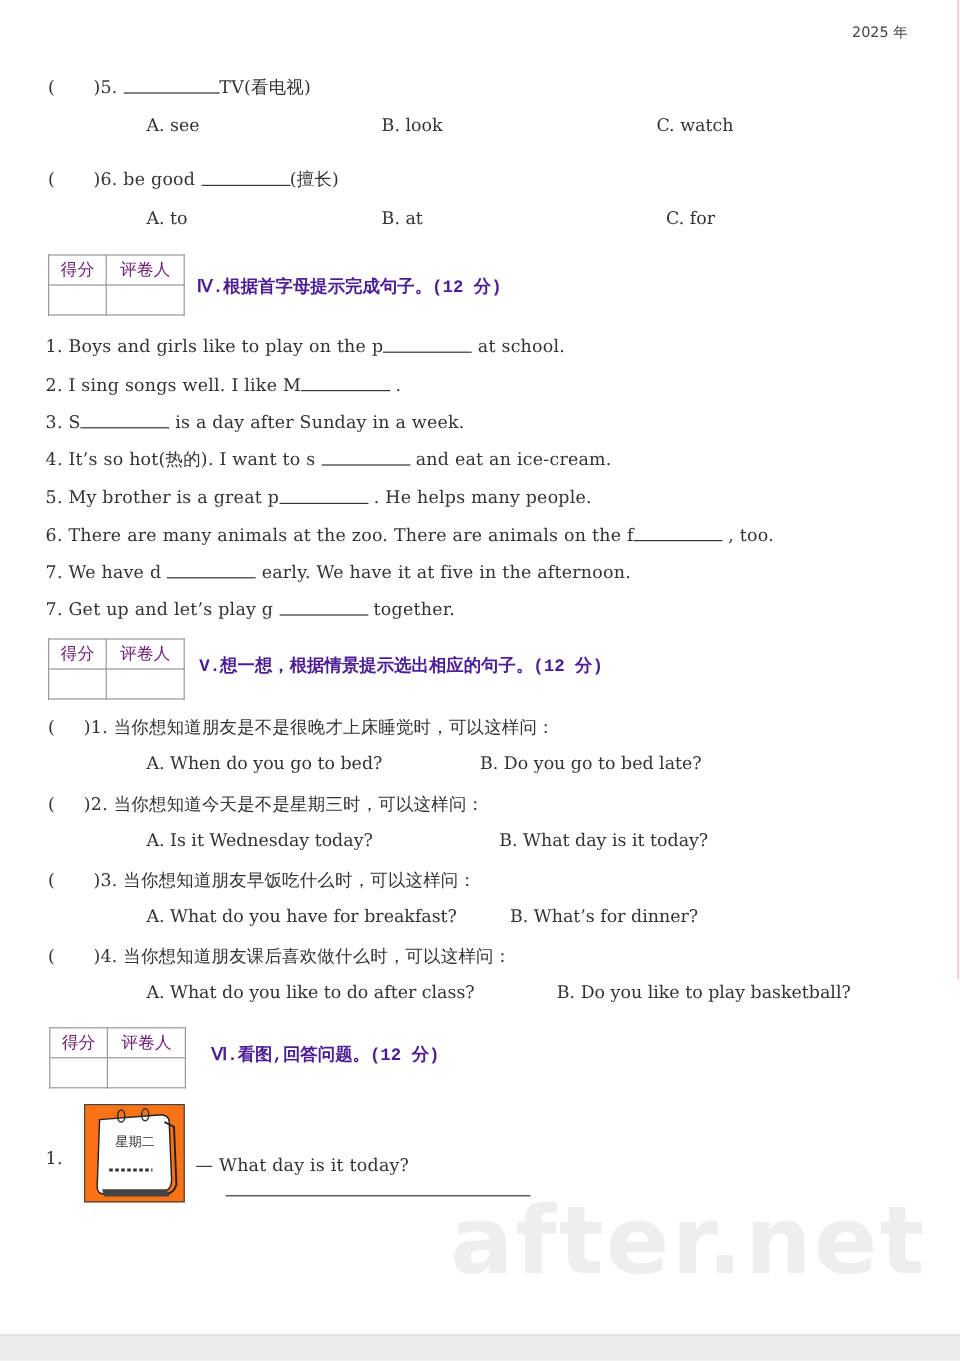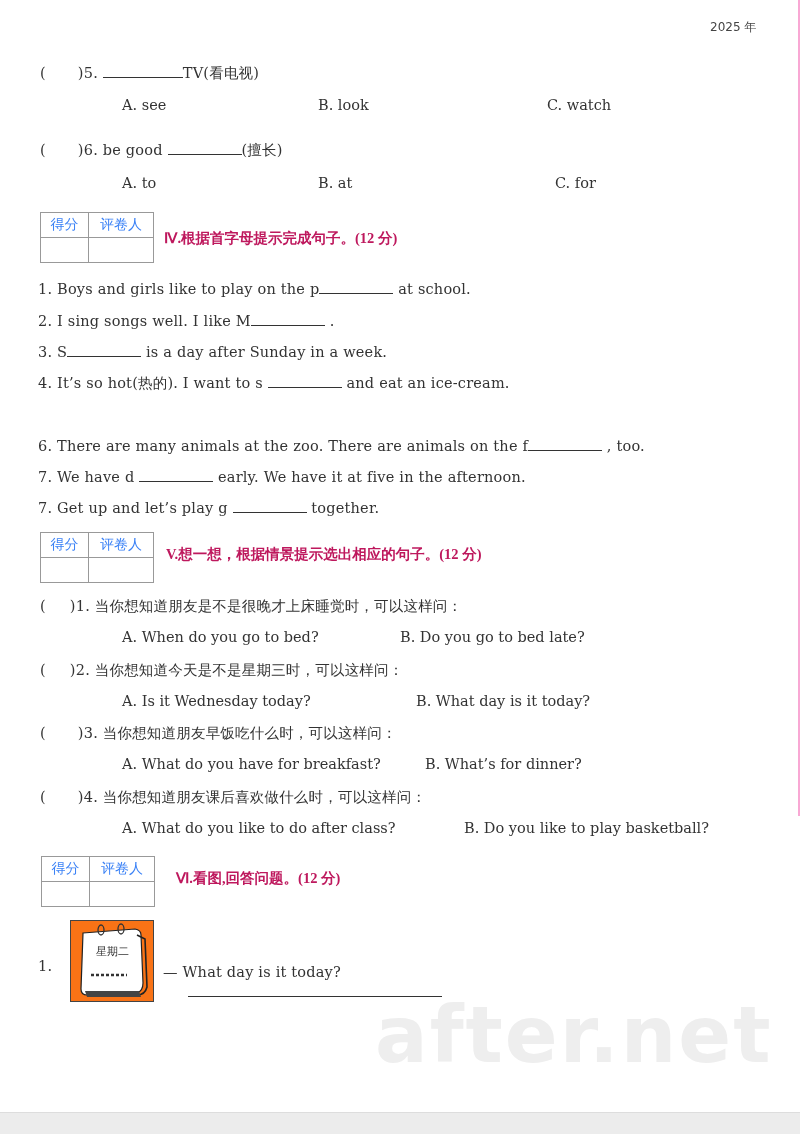--- a/index.html
+++ b/index.html
@@ -1,30 +1,30 @@
 <!DOCTYPE html>
 <html><head>
 <meta charset="utf-8">
 <style>
   html, body { margin: 0; padding: 0; }
   body {
     width: 800px; height: 1134px; background: #ffffff; position: relative; overflow: hidden;
     font-family: "DejaVu Serif", "Liberation Serif", serif; color: #333;
   }
-  .page { position: absolute; left: 0; top: 0; width: 798px; height: 816px; background: #fff; border-right: 3px solid #f9a8d4; }
+  .page { position: absolute; left: 0; top: 0; width: 798px; height: 816px; background: #fff; border-right: 1px solid #f9a8d4; }
   .bottom-gap { position: absolute; left: 0; top: 1112px; width: 800px; height: 22px; background: #ececec; border-top: 1px solid #ddd; }
   .year { position: absolute; top: 19px; left: 710px; font-size: 12px; font-family: "DejaVu Sans", sans-serif; color: #444; }
   .line { position: absolute; font-size: 14.5px; white-space: nowrap; letter-spacing: 0.2px; }
   .blank { display: inline-block; border-bottom: 1px solid #333; height: 1em; vertical-align: baseline; }
   .opt { position: absolute; font-size: 14.5px; white-space: nowrap; }
-  .score-table { position: absolute; border-collapse: collapse; font-family: "DejaVu Sans", sans-serif; font-size: 14px; color: #3b82f6; border-radius: 22px; }
+  .score-table { position: absolute; border-collapse: collapse; font-family: "DejaVu Sans", sans-serif; font-size: 14px; color: #701a75; border-radius: 22px; }
   .score-table td { border: 1px solid #999; text-align: center; height: 24px; padding: 0; }
   .score-table td.c1 { width: 47px; }
   .score-table td.c2 { width: 64px; }
-  .sec-title { position: absolute; font-family: Liberation Serif, serif; font-size: 14.5px; font-weight: bold; color: #be185d; white-space: nowrap; }
+  .sec-title { position: absolute; font-family: Liberation Mono, monospace; font-size: 14.5px; font-weight: bold; color: #4c1d95; white-space: nowrap; }
   .calendar { position: absolute; left: 70px; top: 920px; width: 82px; height: 80px; border: 1px solid #444; background: #f97316; }
   .watermark { position: absolute; left: 375px; top: 990px; font-family: "DejaVu Sans", sans-serif; font-size: 78px; font-weight: bold; color: #eeeeee; letter-spacing: 2px; }
   .answer-line { position: absolute; left: 188px; top: 996px; width: 254px; border-bottom: 1px solid #333; }
 </style>
 </head>
 <body>
 
 <div class="page">
 
   <div class="year">2025 年</div>
@@ -57,20 +57,21 @@
           <td class="c2"></td>
         </tr>
   </tbody>
     </table>
   <div class="sec-title" style="left:164px; top:229px;">Ⅳ.根据首字母提示完成句子。(12 分)</div>
 
   <div class="line" style="left:38px; top:278px;"><span>1. Boys and girls like to play on the p</span><span class="blank" style="width:74px;"></span><span> at school.</span></div>
   <div class="line" style="left:38px; top:310px;"><span>2. I sing songs well. I like M</span><span class="blank" style="width:74px;"></span><span> .</span></div>
   <div class="line" style="left:38px; top:341px;"><span>3. S</span><span class="blank" style="width:74px;"></span><span> is a day after Sunday in a week.</span></div>
   <div class="line" style="left:38px; top:372px;"><span>4. It’s so hot(热的). I want to s </span><span class="blank" style="width:74px;"></span><span> and eat an ice-cream.</span></div>
+  <div class="line" style="left:38px; top:404px;"><span>5. My brother is a great p</span><span class="blank" style="width:74px;"></span><span> . He helps many people.</span></div>
   <div class="line" style="left:38px; top:435px;"><span>6. There are many animals at the zoo. There are animals on the f</span><span class="blank" style="width:74px;"></span><span> , too.</span></div>
   <div class="line" style="left:38px; top:466px;"><span>7. We have d </span><span class="blank" style="width:74px;"></span><span> early. We have it at five in the afternoon.</span></div>
   <div class="line" style="left:38px; top:497px;"><span>7. Get up and let’s play g </span><span class="blank" style="width:74px;"></span><span> together.</span></div>
 
   <table class="score-table" style="left:40px; top:532px;">
     <tbody>
         <tr>
           <td class="c1">得分</td>
           <td class="c2">评卷人</td>
         </tr>

